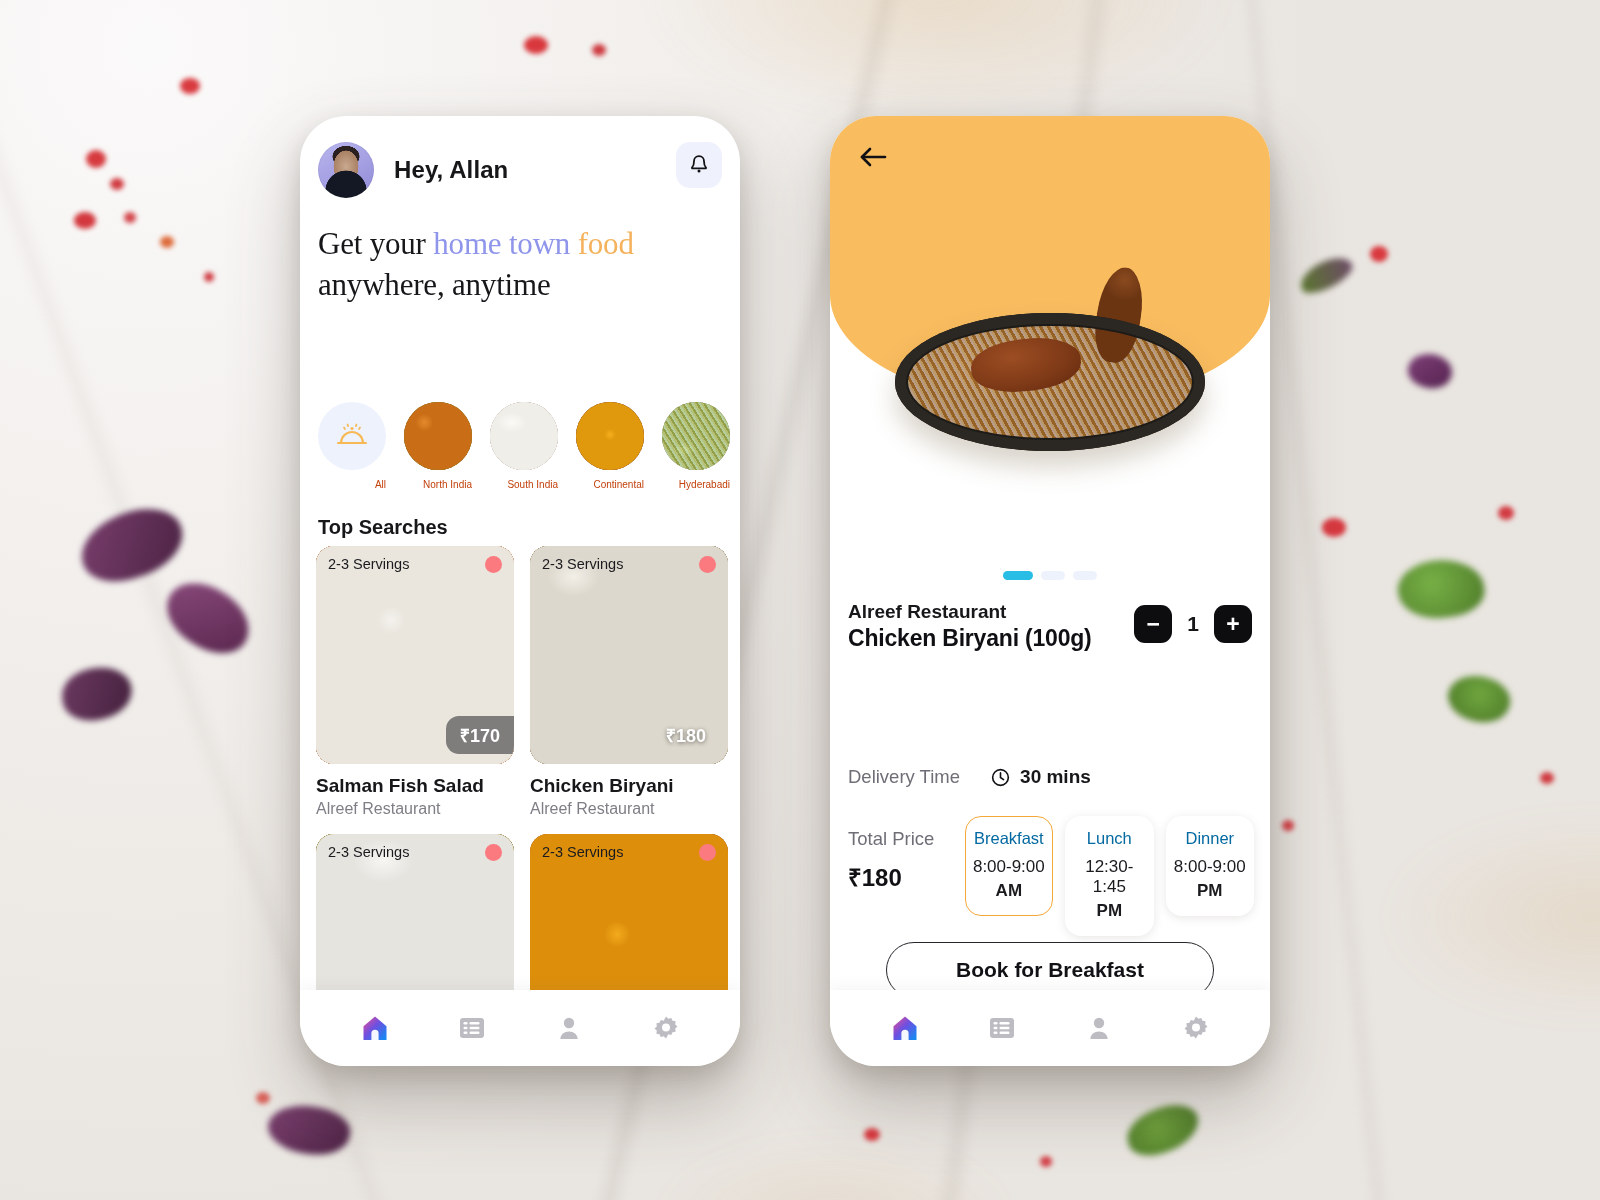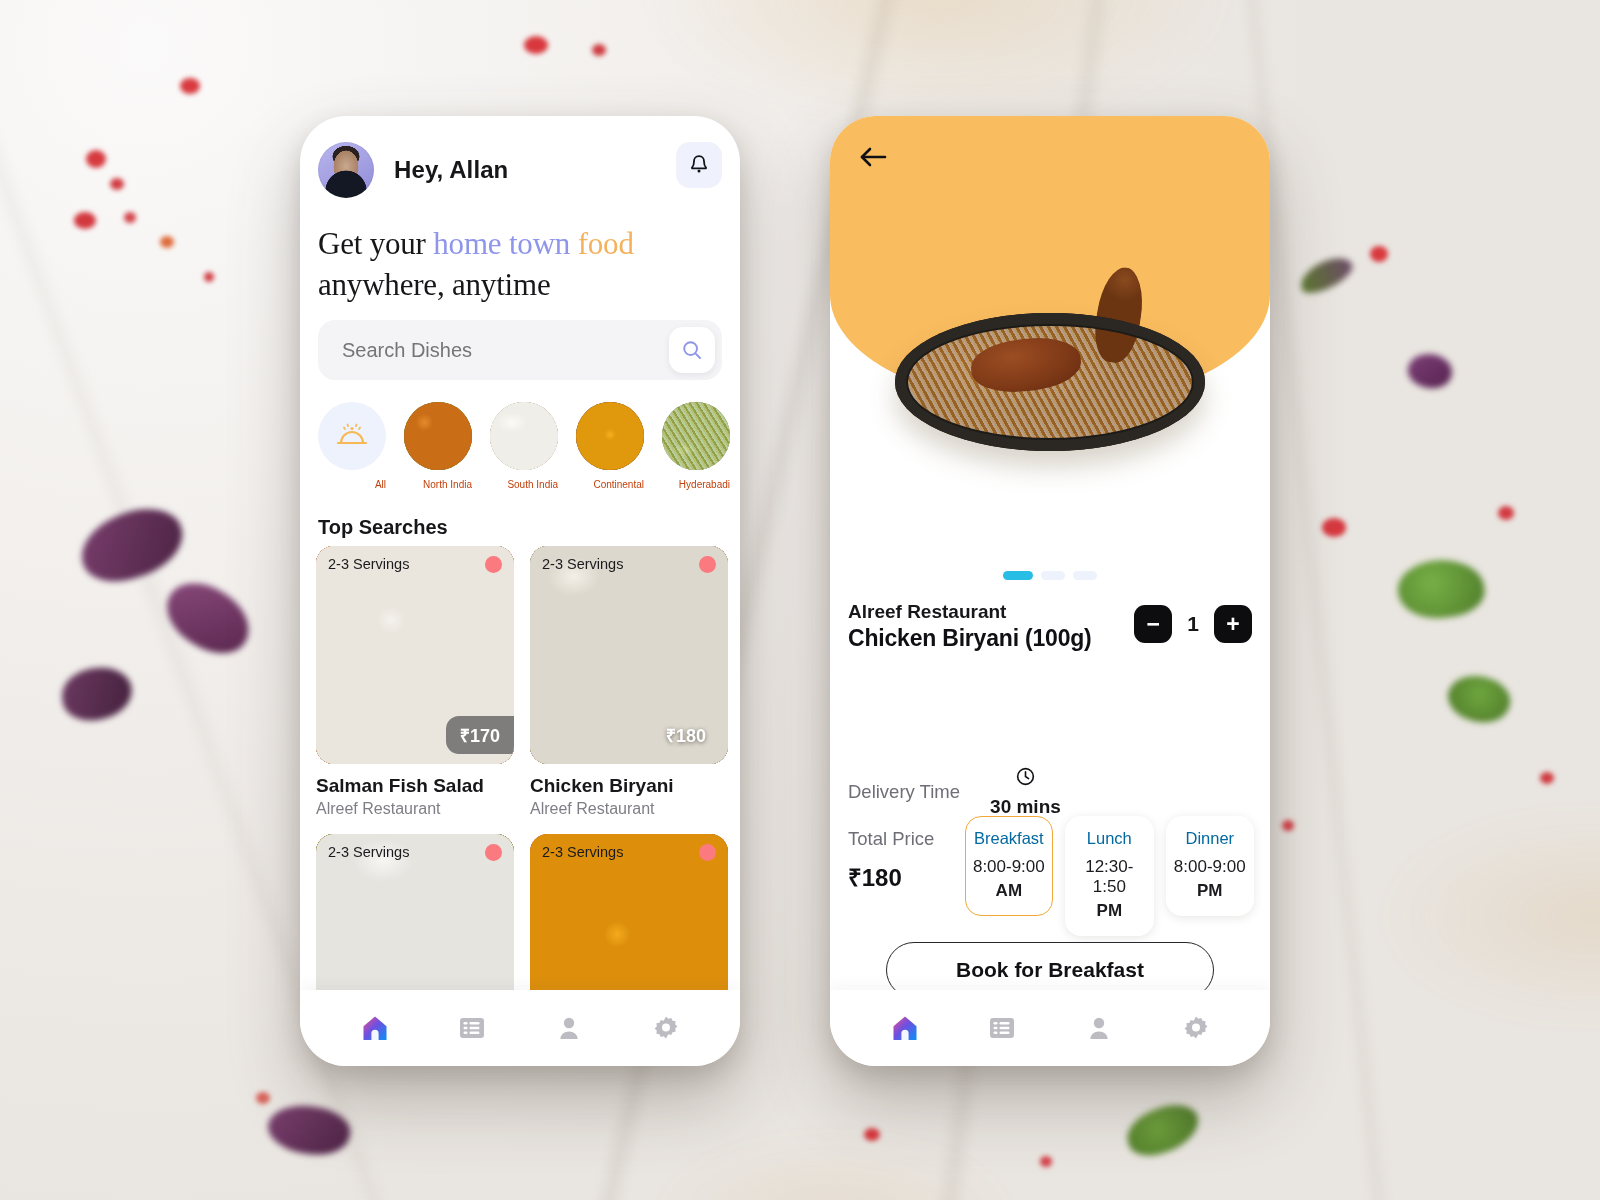--- a/index.html
+++ b/index.html
@@ -264,21 +264,21 @@
   }
   .qty { font-size:21px; font-weight:700; color:#17171a; }
 
   .r-desc {
     position:absolute; left:18px; top:556px; width:410px;
     font-size:18px; line-height:1.64; color:#6e6e77;
   }
 
   .delivery { position:absolute; left:18px; top:650px; display:flex; align-items:center; gap:30px; }
   .del-lbl { font-size:18.5px; color:#6e6e77; }
-  .del-val { display:flex; align-items:center; gap:9px; font-size:19px; font-weight:700; color:#17171a;flex-direction:column; }
+  .del-val { display:flex; align-items:center; gap:9px; font-size:19px; font-weight:700; color:#17171a; }
 
   .meals { position:absolute; left:18px; top:700px; right:16px; display:flex; align-items:flex-start; gap:12px; }
   .total { width:112px; padding-top:12px; }
   .total .lbl { font-size:18.5px; color:#6e6e77; }
   .total .val { font-size:24px; font-weight:700; color:#111115; margin-top:10px; }
   .slot {
     width:94px; padding:12px 4px 14px; border-radius:16px; text-align:center;
     background:#fff; box-shadow:0 2px 10px rgba(90,85,75,.14); border:1.6px solid transparent;
   }
   .slot.sel { border-color:#f5a83a; box-shadow:none; }
@@ -357,29 +357,20 @@
           <circle cx="12" cy="18" r="1.5" fill="#121216" stroke="none"></circle>
         </svg>
       </div>
     </div>
 
     <div class="headline">
       <span>Get your </span><span class="hl-purple">home town</span><span class="hl-orange"> food</span><br>
       <span>anywhere, anytime</span>
     </div>
 
-    <div class="searchbar">
-      <input class="search-input" type="text" placeholder="Search Dishes" style="">
-      <div class="search-btn">
-        <svg width="24" height="24" viewBox="0 0 24 24" fill="none" stroke="#8e95ea" stroke-width="1.9">
-          <circle cx="10.6" cy="10.6" r="6.4"></circle>
-            <path d="M15.4 15.4 20 20" stroke-linecap="round"></path>
-        </svg>
-      </div>
-    </div>
 
     <div class="cats">
       <div class="cat active">
         <div class="thumb">
           <svg width="40" height="34" viewBox="0 0 40 34" fill="none" stroke="#f7b955" stroke-width="2.1" stroke-linecap="round">
             <path d="M6 24h28"></path>
               <path d="M9 24a11 11 0 0 1 22 0"></path>
               <circle cx="20" cy="9.5" r="1.6" fill="#f7b955" stroke="none"></circle>
             <path d="M12 8.5l1 1.6M28 8.5l-1 1.6M15.5 5.5l.6 1.6M24.5 5.5l-.6 1.6" stroke-width="1.7"></path>
           </svg>
@@ -551,21 +542,21 @@
         <div class="lbl">Total Price</div>
         <div class="val">₹180</div>
       </div>
       <div class="slot sel">
         <div class="mname">Breakfast</div>
         <div class="mtime">8:00-9:00</div>
         <div class="mper">AM</div>
       </div>
       <div class="slot">
         <div class="mname">Lunch</div>
-        <div class="mtime">12:30-1:50</div>
+        <div class="mtime">12:30-1:45</div>
         <div class="mper">PM</div>
       </div>
       <div class="slot">
         <div class="mname">Dinner</div>
         <div class="mtime">8:00-9:00</div>
         <div class="mper">PM</div>
       </div>
     </div>
 
     <button class="btn-book">Book for Breakfast</button>

